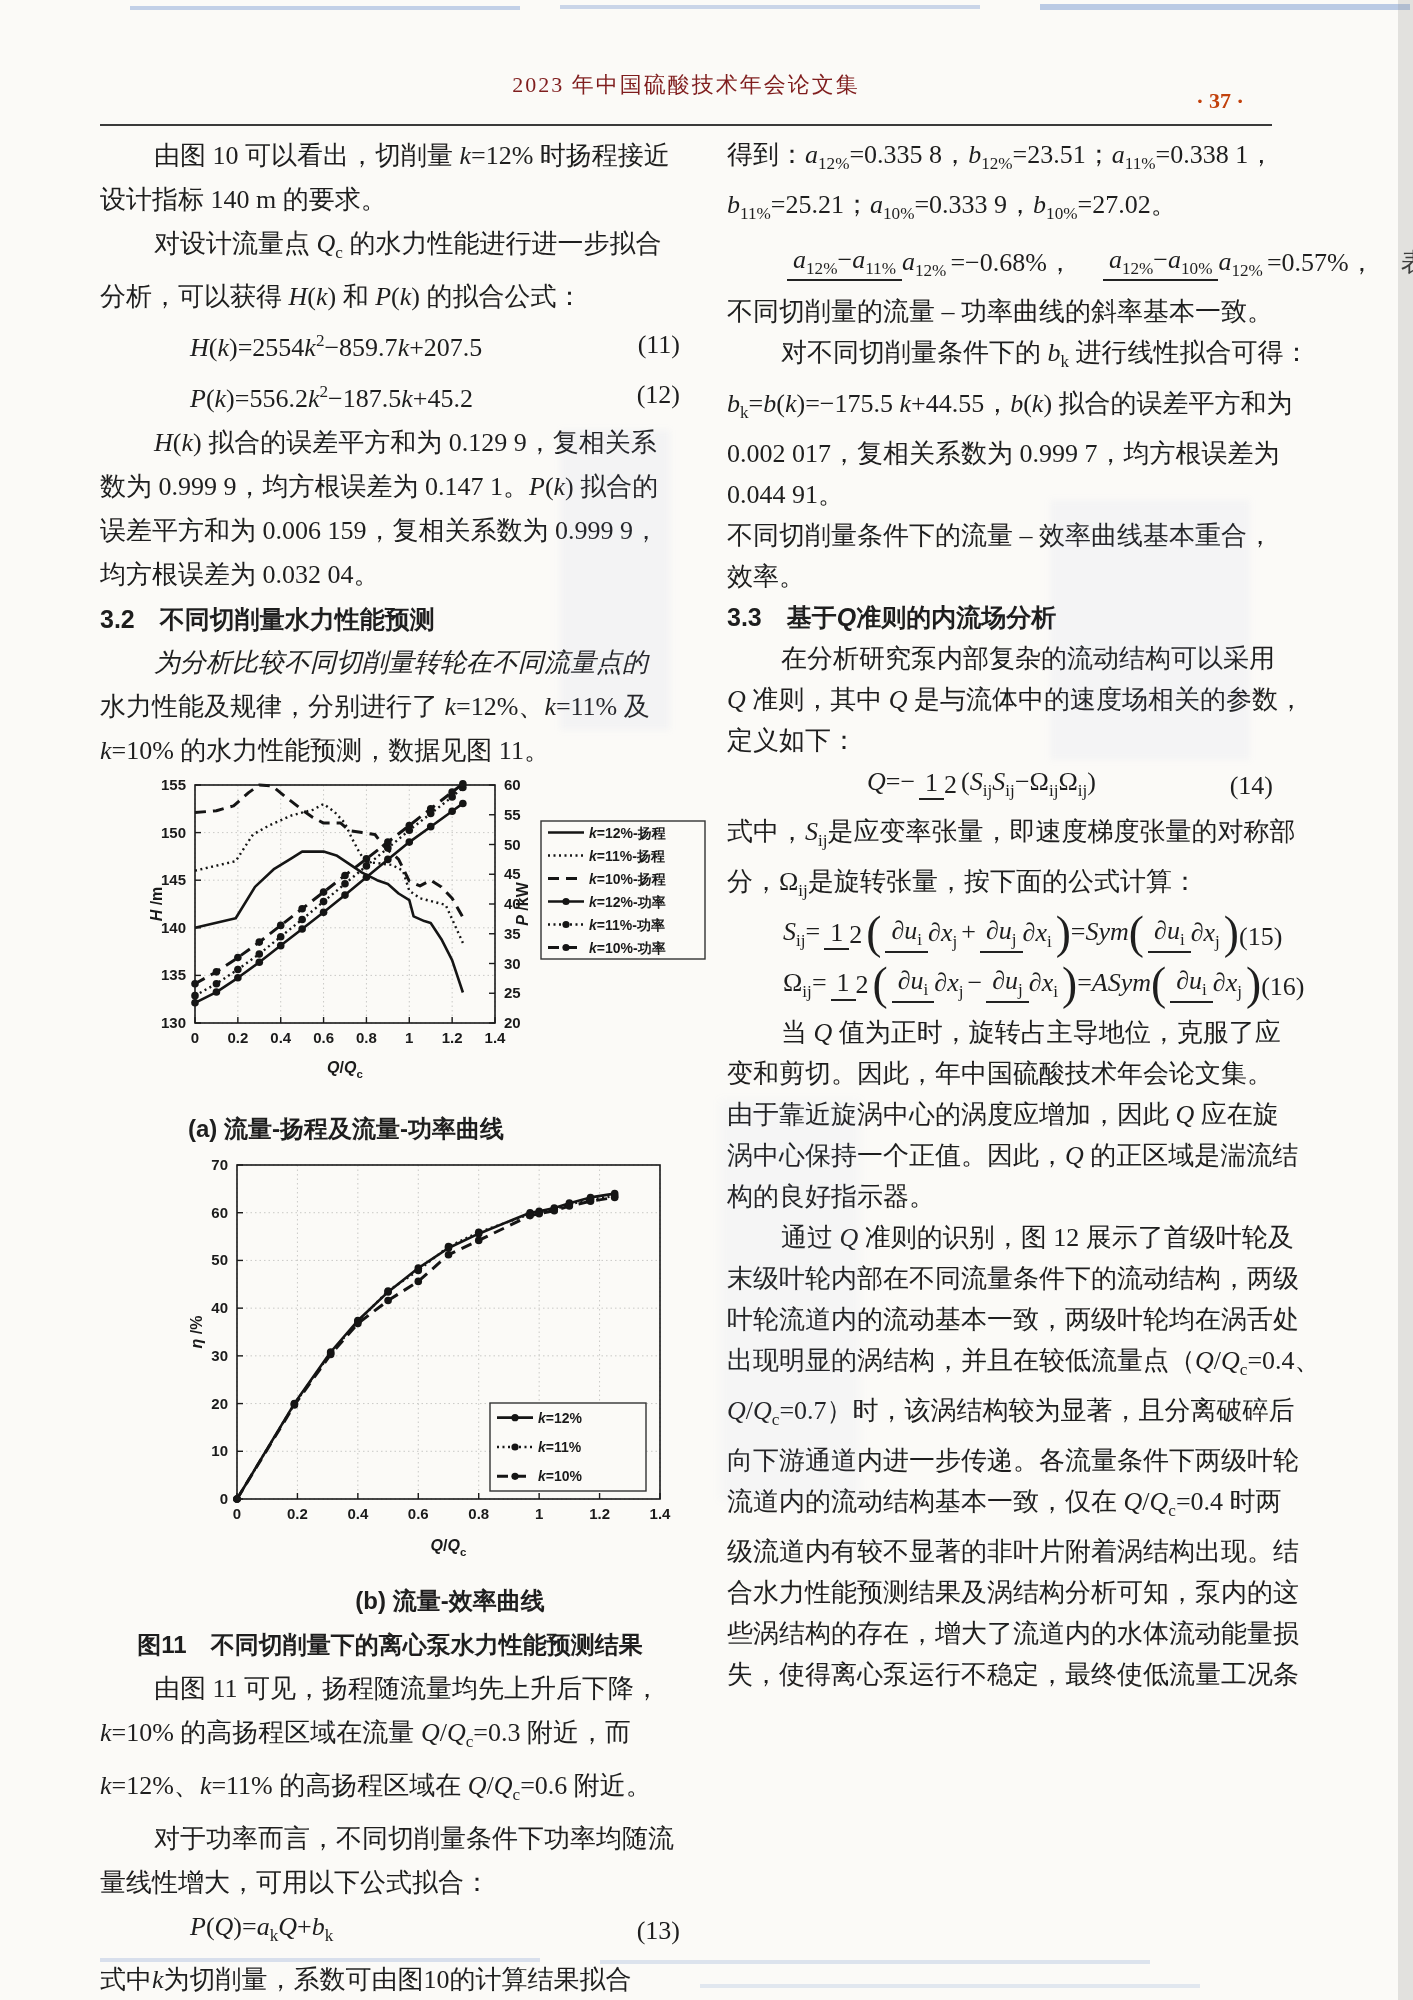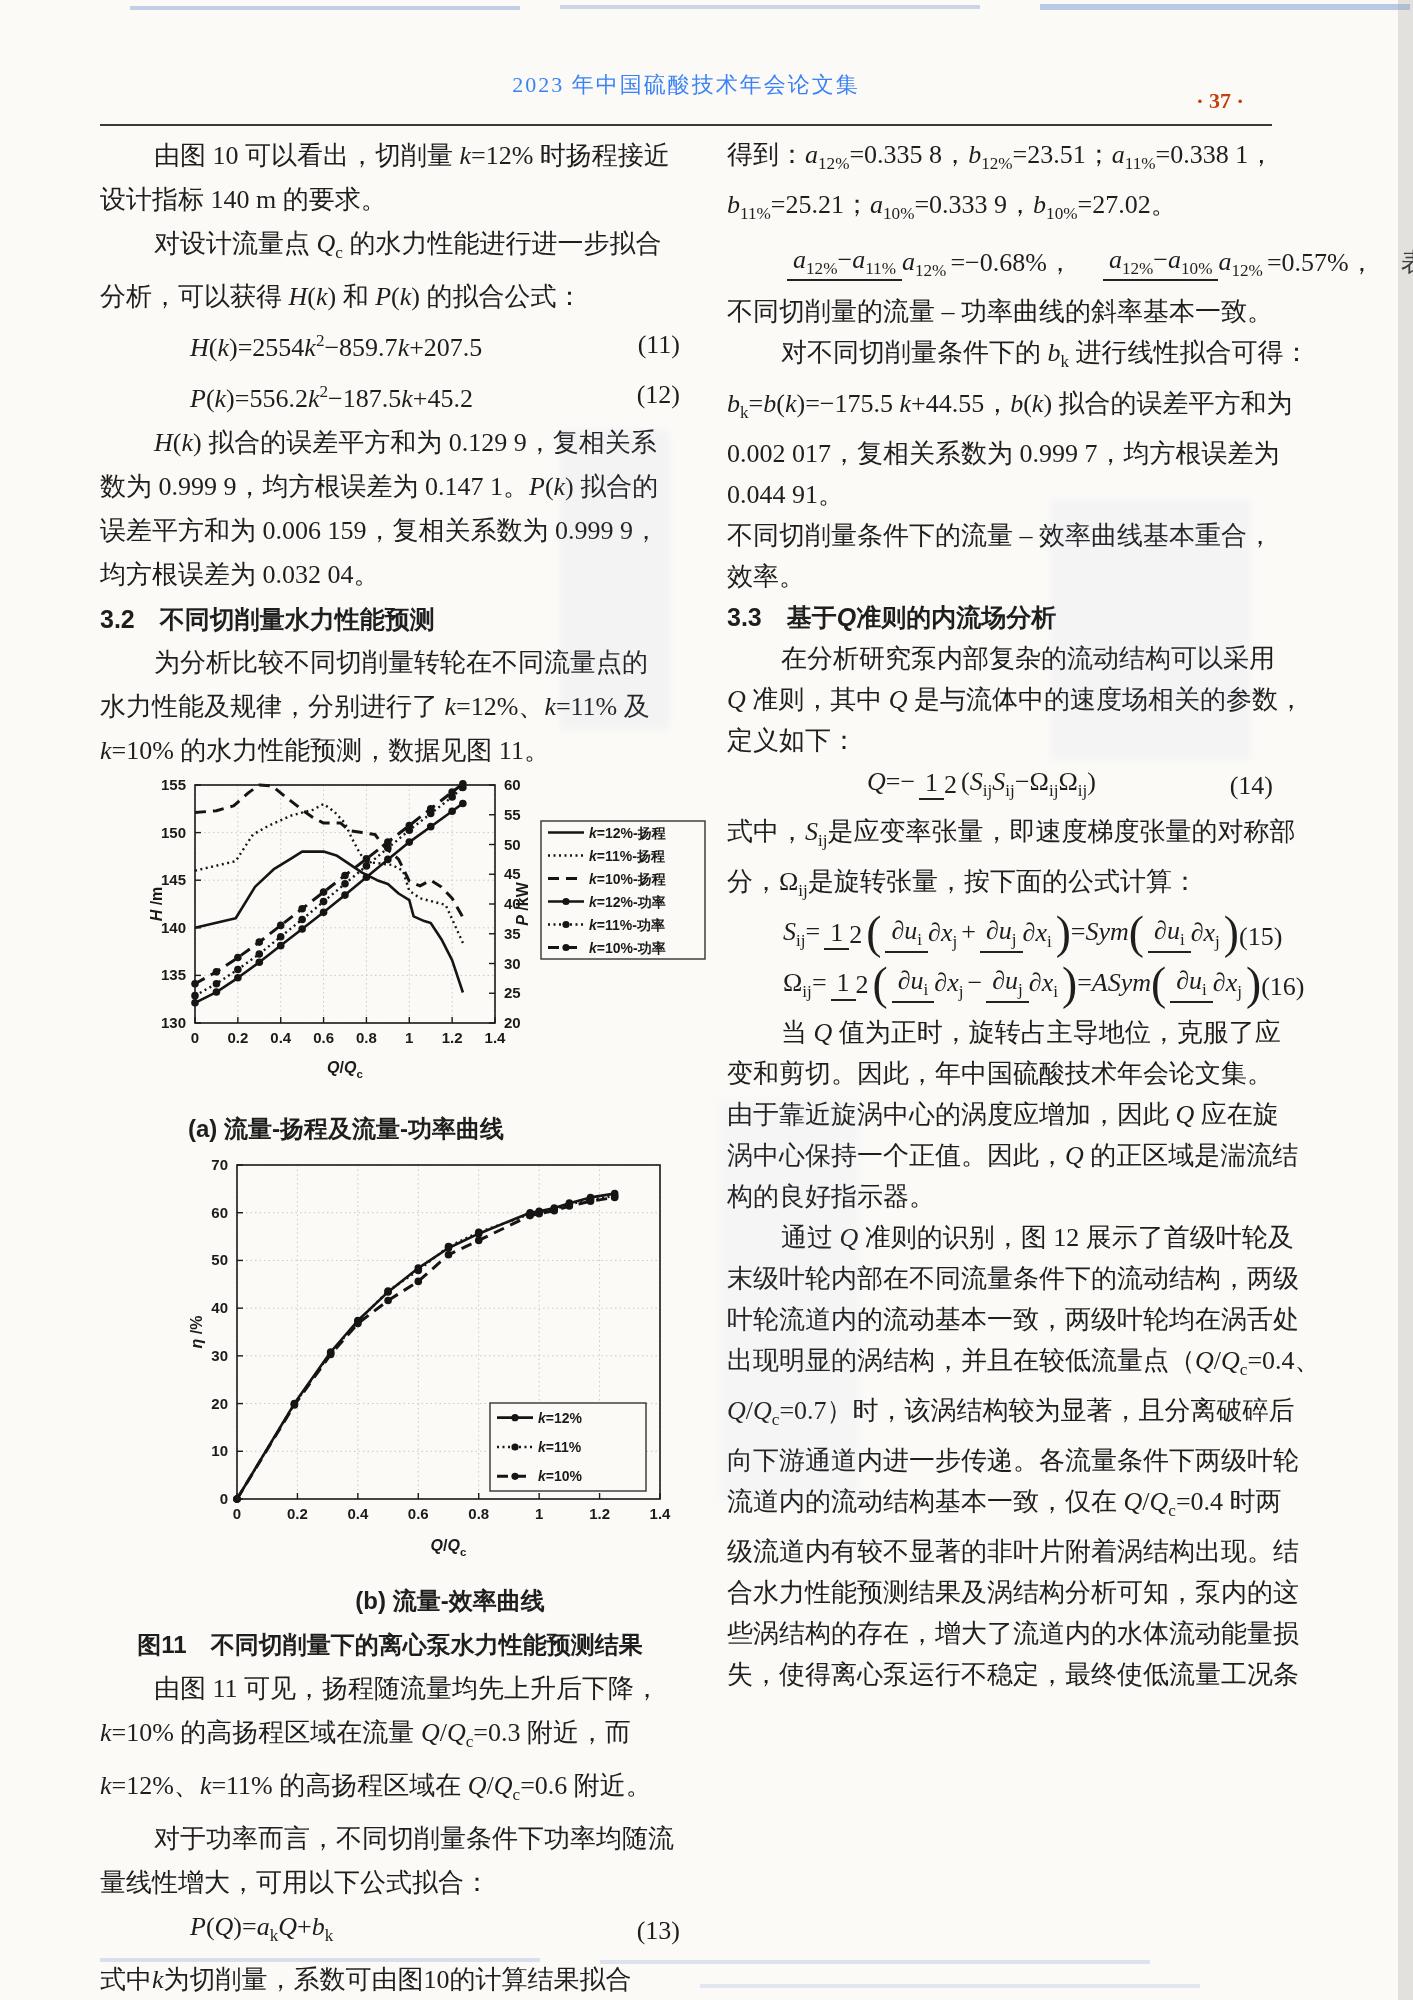--- a/index.html
+++ b/index.html
@@ -1,20 +1,20 @@
 <!DOCTYPE html>
 <html><head>
 <meta charset="utf-8">
 <style>
   html,body{margin:0;padding:0;background:#d8d8d4;}
   .page{position:relative;width:1413px;height:2000px;margin:0 auto;background:#fbfaf7;
         font-family:"Liberation Serif","DejaVu Serif",serif;color:#1e1e1e;overflow:hidden;}
   
   .hdr-title{position:absolute;top:70px;left:100px;width:1172px;text-align:center;
-             font-size:22px;letter-spacing:2px;color:#3b82f6;}
+             font-size:22px;letter-spacing:2px;color:#7f1d1d;}
   .hdr-page{position:absolute;top:88px;left:1150px;width:140px;text-align:center;
             font-size:22px;font-weight:bold;color:#c2410c;}
   .hdr-rule{position:absolute;top:124px;left:100px;width:1172px;height:2px;background:#3a3a3a;}
   
   .col{position:absolute;top:134px;font-size:26px;}
   .col-left{left:100px;width:580px;line-height:44px;}
   .col-right{left:727px;width:546px;line-height:41px;}
   .tline{white-space:nowrap;}
   .tline i{font-style:italic;}
   sub{font-size:0.66em;}
@@ -55,21 +55,21 @@
       </div>
       <div class="equation">
         <span class="eq-body" style="padding-left: 90px;"><i>P</i>(<i>k</i>)=556.2<i>k</i><sup>2</sup>−187.5<i>k</i>+45.2</span>
         <span class="eq-num">(12)</span>
       </div>
       <div class="tline" style="padding-left: 54px;"><i>H</i>(<i>k</i>) 拟合的误差平方和为 0.129 9，复相关系</div>
       <div class="tline">数为 0.999 9，均方根误差为 0.147 1。<i>P</i>(<i>k</i>) 拟合的</div>
       <div class="tline">误差平方和为 0.006 159，复相关系数为 0.999 9，</div>
       <div class="tline">均方根误差为 0.032 04。</div>
       <div class="heading">3.2　不同切削量水力性能预测</div>
-      <div class="tline" style="padding-left: 54px;">为分析比较不同切削量转轮在不同流量点的</div>
+      <div class="tline" style="padding-left: 54px; font-style: italic;">为分析比较不同切削量转轮在不同流量点的</div>
       <div class="tline">水力性能及规律，分别进行了 <i>k</i>=12%、<i>k</i>=11% 及</div>
       <div class="tline"><i>k</i>=10% 的水力性能预测，数据见图 11。</div>
       <div class="chart-box"><svg width="608" height="320" viewBox="0 0 608 320" style="overflow: visible;">
           <line x1="95" y1="12" x2="95" y2="250" stroke="#c9c9c6" stroke-width="1" stroke-dasharray="1.5 3"></line>
           <line x1="137.85714285714286" y1="12" x2="137.85714285714286" y2="250" stroke="#c9c9c6" stroke-width="1" stroke-dasharray="1.5 3"></line>
           <line x1="180.71428571428572" y1="12" x2="180.71428571428572" y2="250" stroke="#c9c9c6" stroke-width="1" stroke-dasharray="1.5 3"></line>
           <line x1="223.57142857142858" y1="12" x2="223.57142857142858" y2="250" stroke="#c9c9c6" stroke-width="1" stroke-dasharray="1.5 3"></line>
           <line x1="266.42857142857144" y1="12" x2="266.42857142857144" y2="250" stroke="#c9c9c6" stroke-width="1" stroke-dasharray="1.5 3"></line>
           <line x1="309.2857142857143" y1="12" x2="309.2857142857143" y2="250" stroke="#c9c9c6" stroke-width="1" stroke-dasharray="1.5 3"></line>
           <line x1="352.14285714285717" y1="12" x2="352.14285714285717" y2="250" stroke="#c9c9c6" stroke-width="1" stroke-dasharray="1.5 3"></line>

